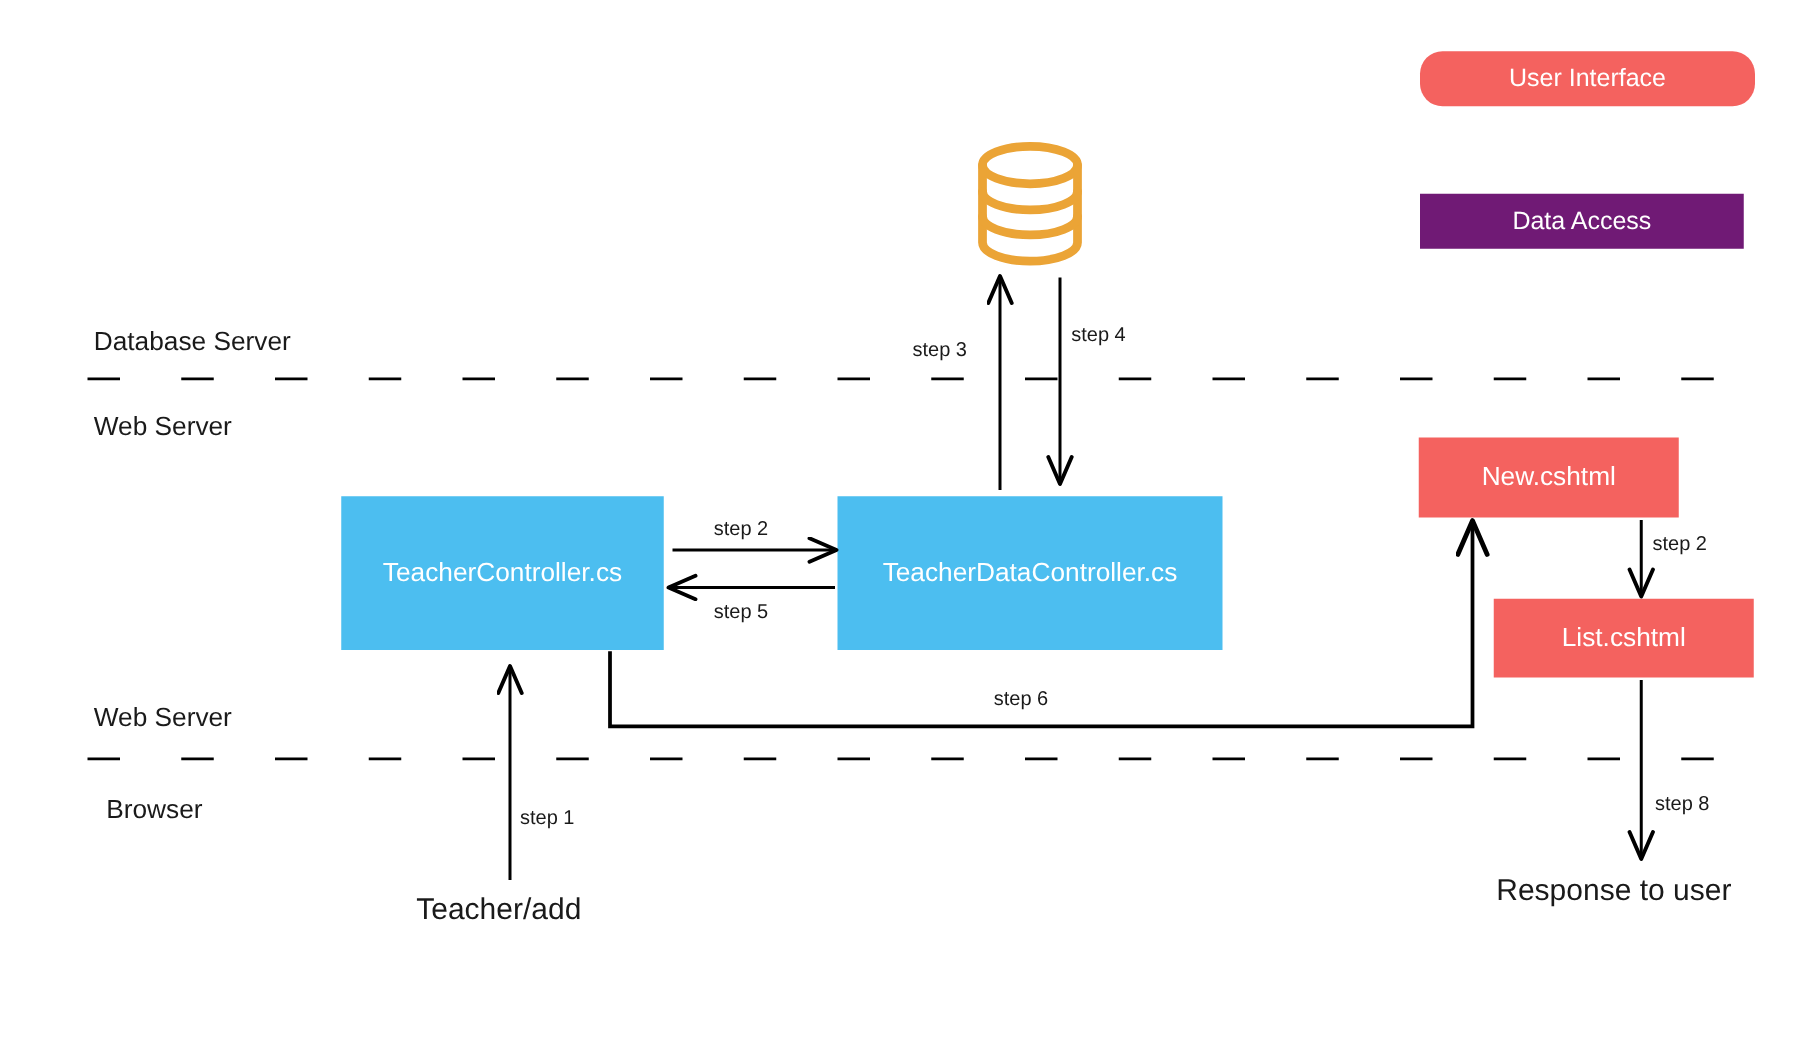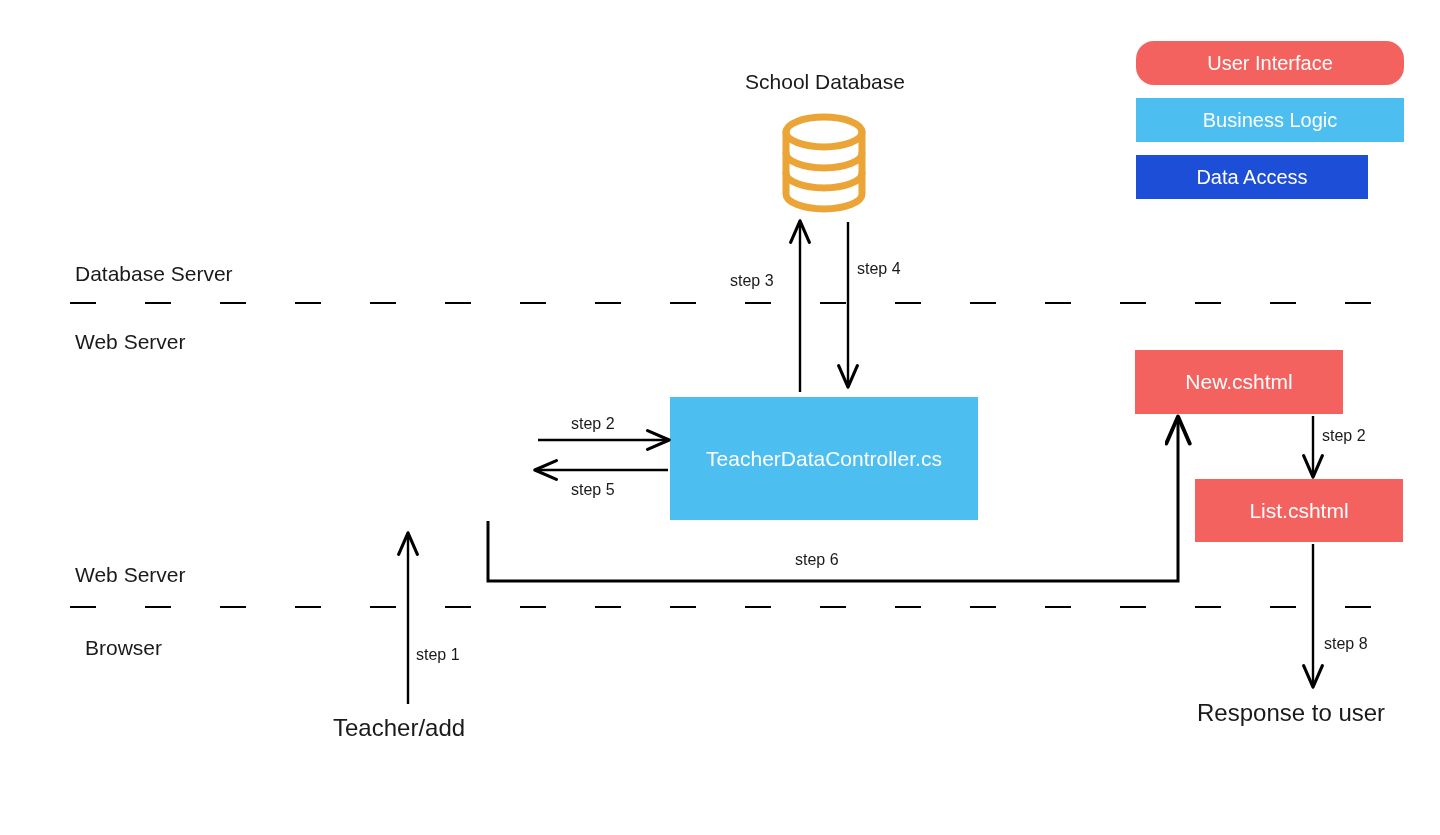--- a/index.html
+++ b/index.html
@@ -105,46 +105,45 @@
     stroke-width: 7;
     stroke-linecap: round;
   }
 </style>
 </head>
 <body>
 
 <div id="canvas">
 
 
-  <div class="abs db-caption">School Database</div>
 
   <div class="abs" style="left:778px; top:112px; width:92px; height:102px;">
     <svg width="92" height="102" viewBox="0 0 92 102">
       <ellipse class="db-shape" cx="46" cy="20" rx="38" ry="15"></ellipse>
       <path class="db-shape" d="M8,20 L8,82 A38,15 0 0 0 84,82 L84,20"></path>
       <path class="db-shape" d="M8,41 A38,15 0 0 0 84,41"></path>
       <path class="db-shape" d="M8,61 A38,15 0 0 0 84,61"></path>
     </svg>
   </div>
 
   <div class="abs legend-chip" style="left:1136px; top:41px; width:268px; height:44px; background:#F4625F;border-radius:18px;">
     <span>User Interface</span>
   </div>
-  <div class="abs legend-chip" style="left:1136px; top:98px; width:268px; height:44px; background:#4CBEF0;">
-    <span>Business Logic</span>
-  </div>
-  <div class="abs legend-chip" style="left:1136px; top:155px; width:232px; height:44px; background:#1d4ed8;">
+  <div class="abs legend-chip" style="left:1136px; top:155px; width:259px; height:44px; background:#701a75;">
     <span>Data Access</span>
   </div>
 
   <div class="abs tier-label" style="left:75px; top:262px;">Database Server</div>
   <div class="abs tier-label" style="left:75px; top:330px;">Web Server</div>
   <div class="abs tier-label" style="left:75px; top:563px;">Web Server</div>
   <div class="abs tier-label" style="left:57px; top:636px;margin-left:28px;">Browser</div>
 
+  <div class="abs node-box" style="left:273px; top:397px; width:258px; height:123px; background:#4CBEF0;">
+    <span>TeacherController.cs</span>
+  </div>
 
   <div class="abs node-box" style="left:670px; top:397px; width:308px; height:123px; background:#4CBEF0;">
     <span>TeacherDataController.cs</span>
   </div>
 
   <div class="abs node-box" style="left:1195px; top:479px; width:208px; height:63px; background:#F4625F;">
     <span>List.cshtml</span>
   </div>
 
   <div class="abs node-box" style="left:1135px; top:350px; width:208px; height:64px; background:#F4625F;">

